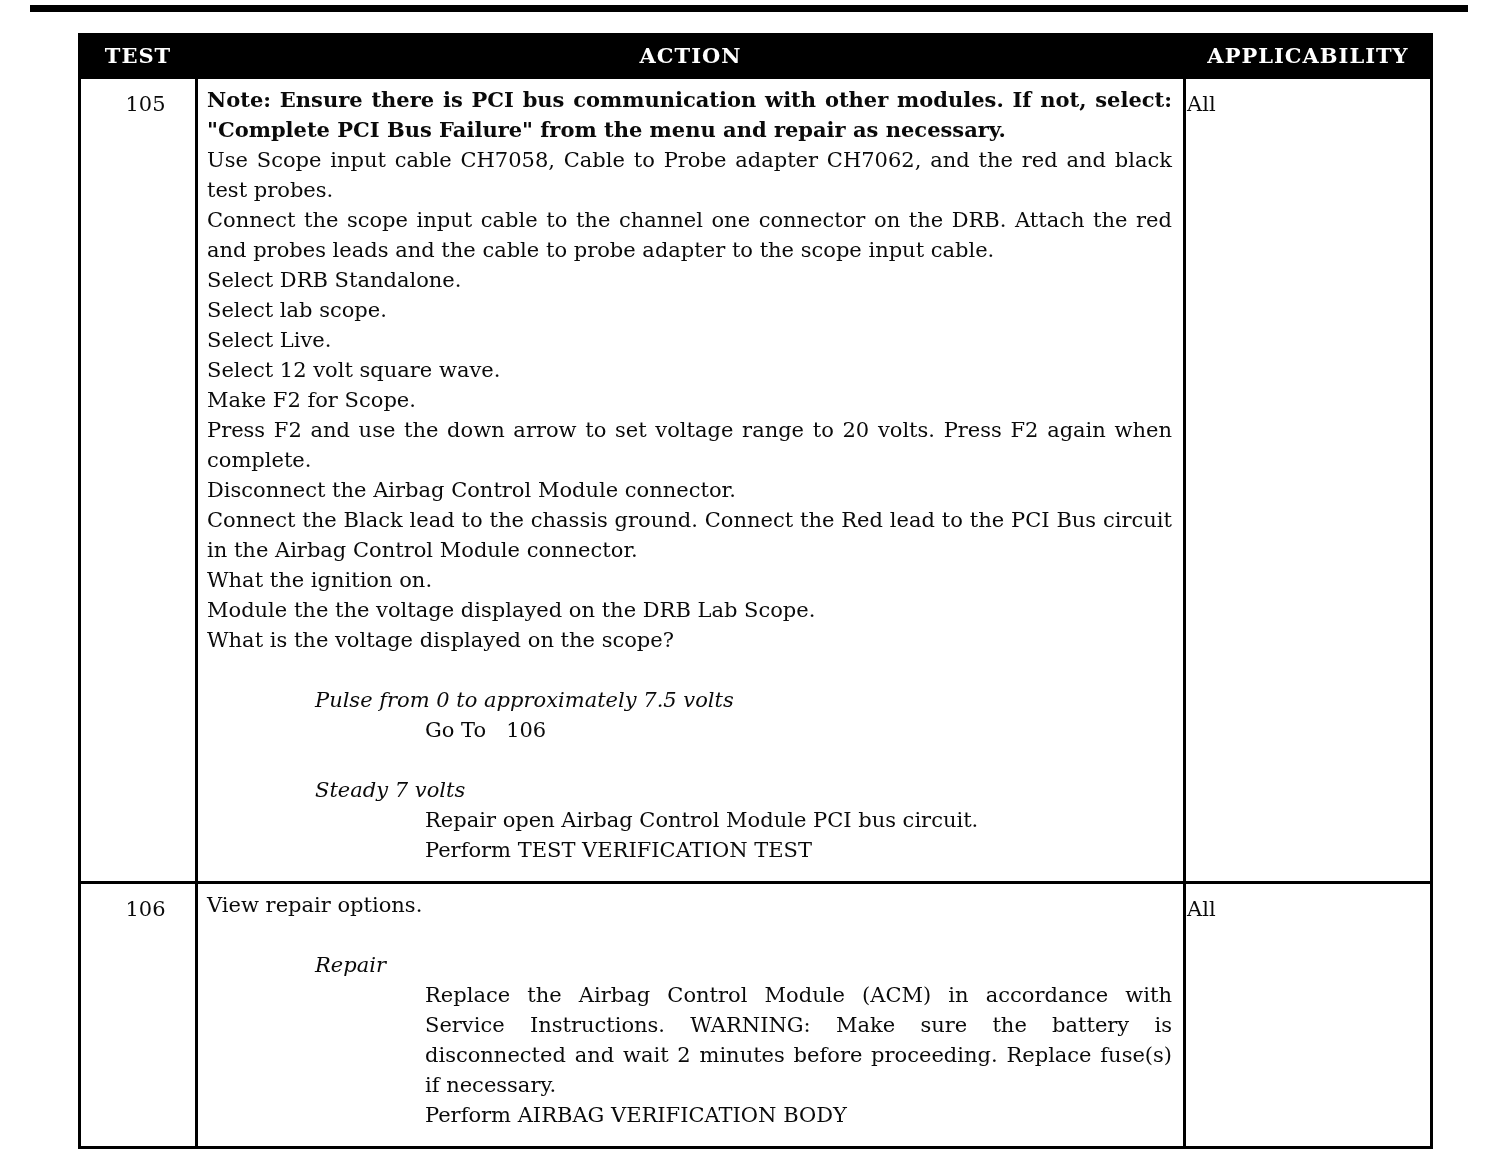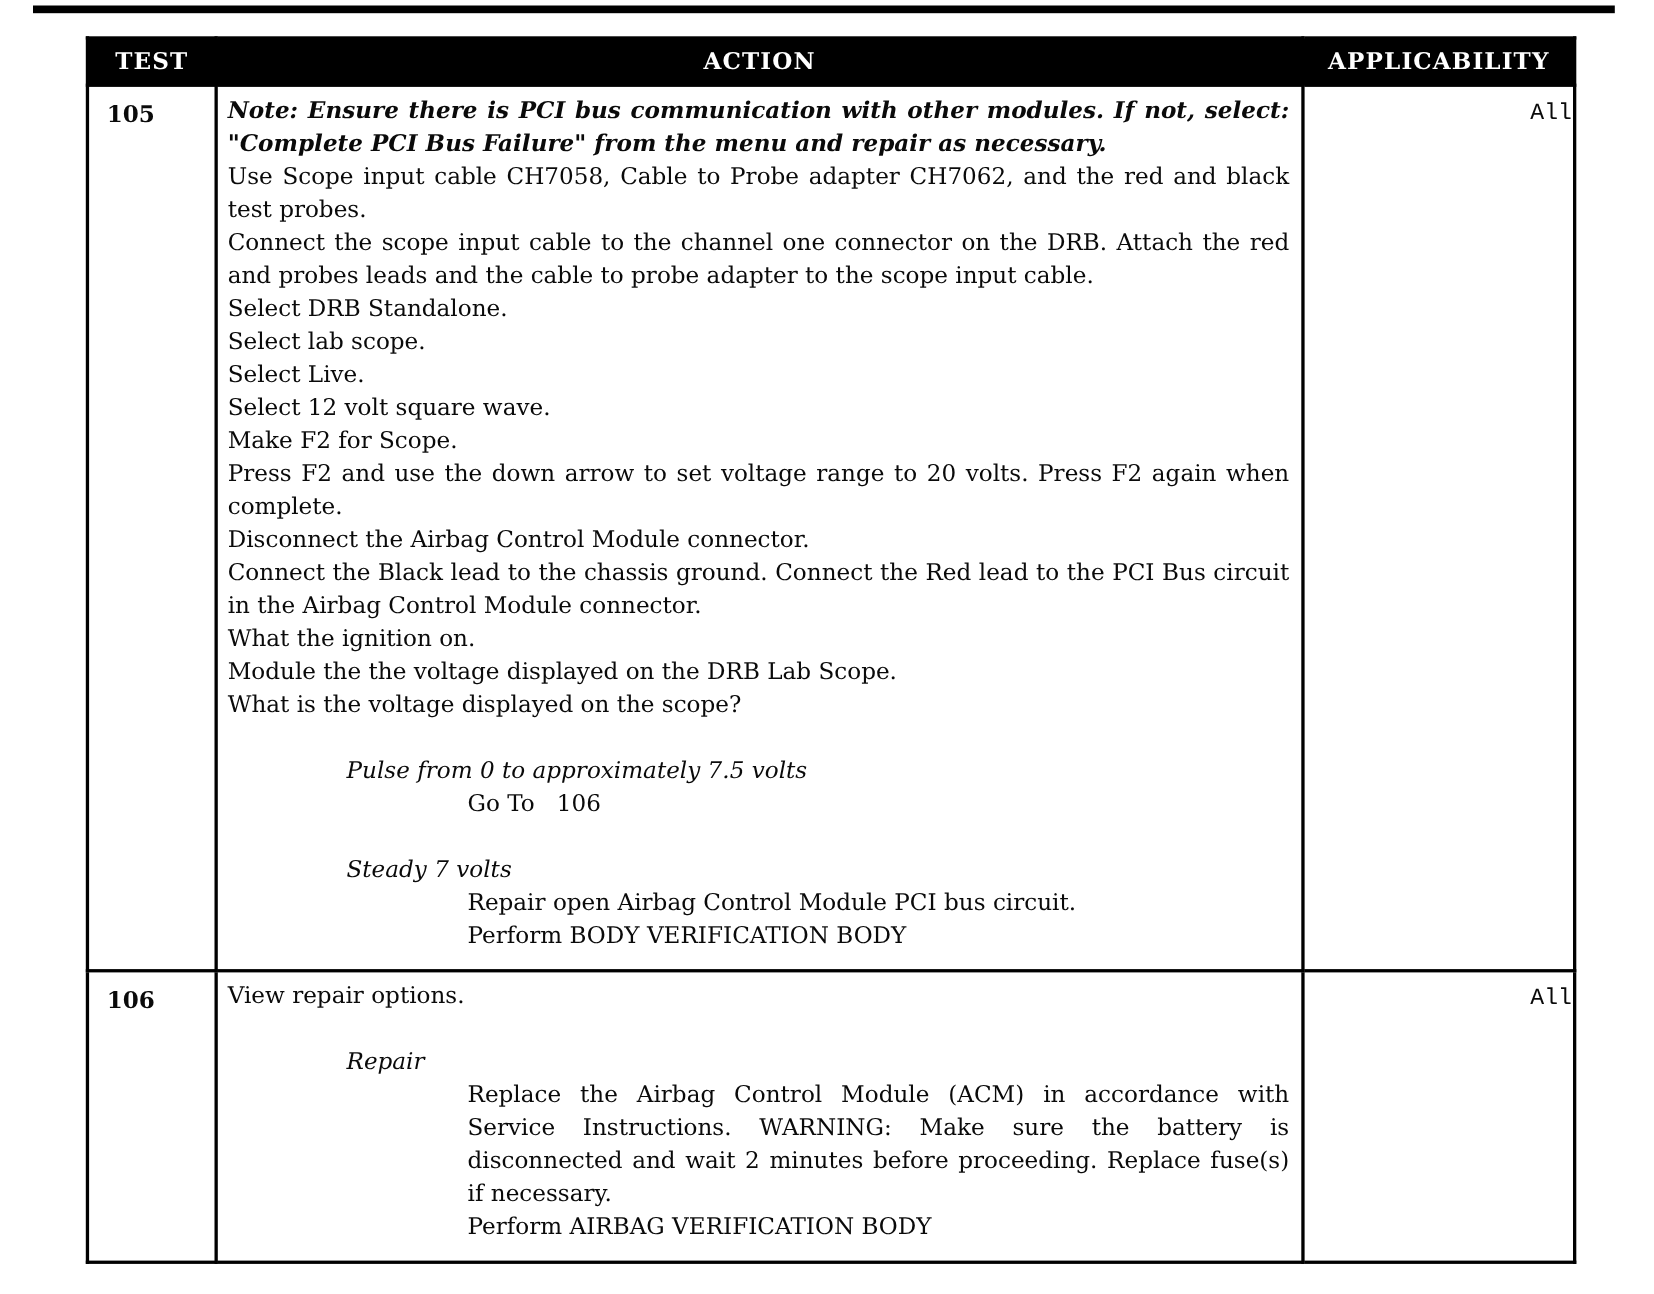--- a/index.html
+++ b/index.html
@@ -47,38 +47,37 @@
     border-color: #000;
   }
   td {
     vertical-align: top;
     background: #fff;
   }
   .col-test { width: 117px; }
   .col-action { width: 988px; }
   .col-applicability { width: 247px; }
   td.cell-test {
-    text-align: left;
+    text-align: center;
     padding-top: 10px;
-    font-weight: bold;
+    font-weight: normal;
     padding-left: 16px;
   }
   td.cell-applicability {
-    text-align: right;
+    text-align: left;
     padding-top: 10px;
-    font-family: Liberation Mono, monospace;
   }
   td.cell-action {
     padding: 6px 11px 16px 9px;
   }
   .para {
     text-align: justify;
     white-space: pre-wrap;
   }
-  .para.bold { font-weight: bold; font-style: italic; }
+  .para.bold { font-weight: bold; }
   .para.indent-1 { padding-left: 108px; font-style: italic; }
   .para.indent-2 { padding-left: 218px; }
   .para.gap { margin-top: 30px; }
 </style>
 </head>
 <body>
 
 <div class="top-rule"></div>
 
 <table class="doc-table">
@@ -109,21 +108,21 @@
           <div class="para indent-0">Press F2 and use the down arrow to set voltage range to 20 volts. Press F2 again when complete.</div>
           <div class="para indent-0">Disconnect the Airbag Control Module connector.</div>
           <div class="para indent-0">Connect the Black lead to the chassis ground. Connect the Red lead to the PCI Bus circuit in the Airbag Control Module connector.</div>
           <div class="para indent-0">What the ignition on.</div>
           <div class="para indent-0">Module the the voltage displayed on the DRB Lab Scope.</div>
           <div class="para indent-0">What is the voltage displayed on the scope?</div>
           <div class="para indent-1 gap">Pulse from 0 to approximately 7.5 volts</div>
           <div class="para indent-2">Go To   106</div>
           <div class="para indent-1 gap">Steady 7 volts</div>
           <div class="para indent-2">Repair open Airbag Control Module PCI bus circuit.</div>
-          <div class="para indent-2">Perform BODY VERIFICATION BODY</div>
+          <div class="para indent-2">Perform TEST VERIFICATION TEST</div>
         </td>
         <td class="cell-applicability">All</td>
       </tr>
       <tr>
         <td class="cell-test">106</td>
         <td class="cell-action">
           <div class="para indent-0">View repair options.</div>
           <div class="para indent-1 gap">Repair</div>
           <div class="para indent-2">Replace the Airbag Control Module (ACM) in accordance with Service Instructions. WARNING: Make sure the battery is disconnected and wait 2 minutes before proceeding. Replace fuse(s) if necessary.</div>
           <div class="para indent-2">Perform AIRBAG VERIFICATION BODY</div>

